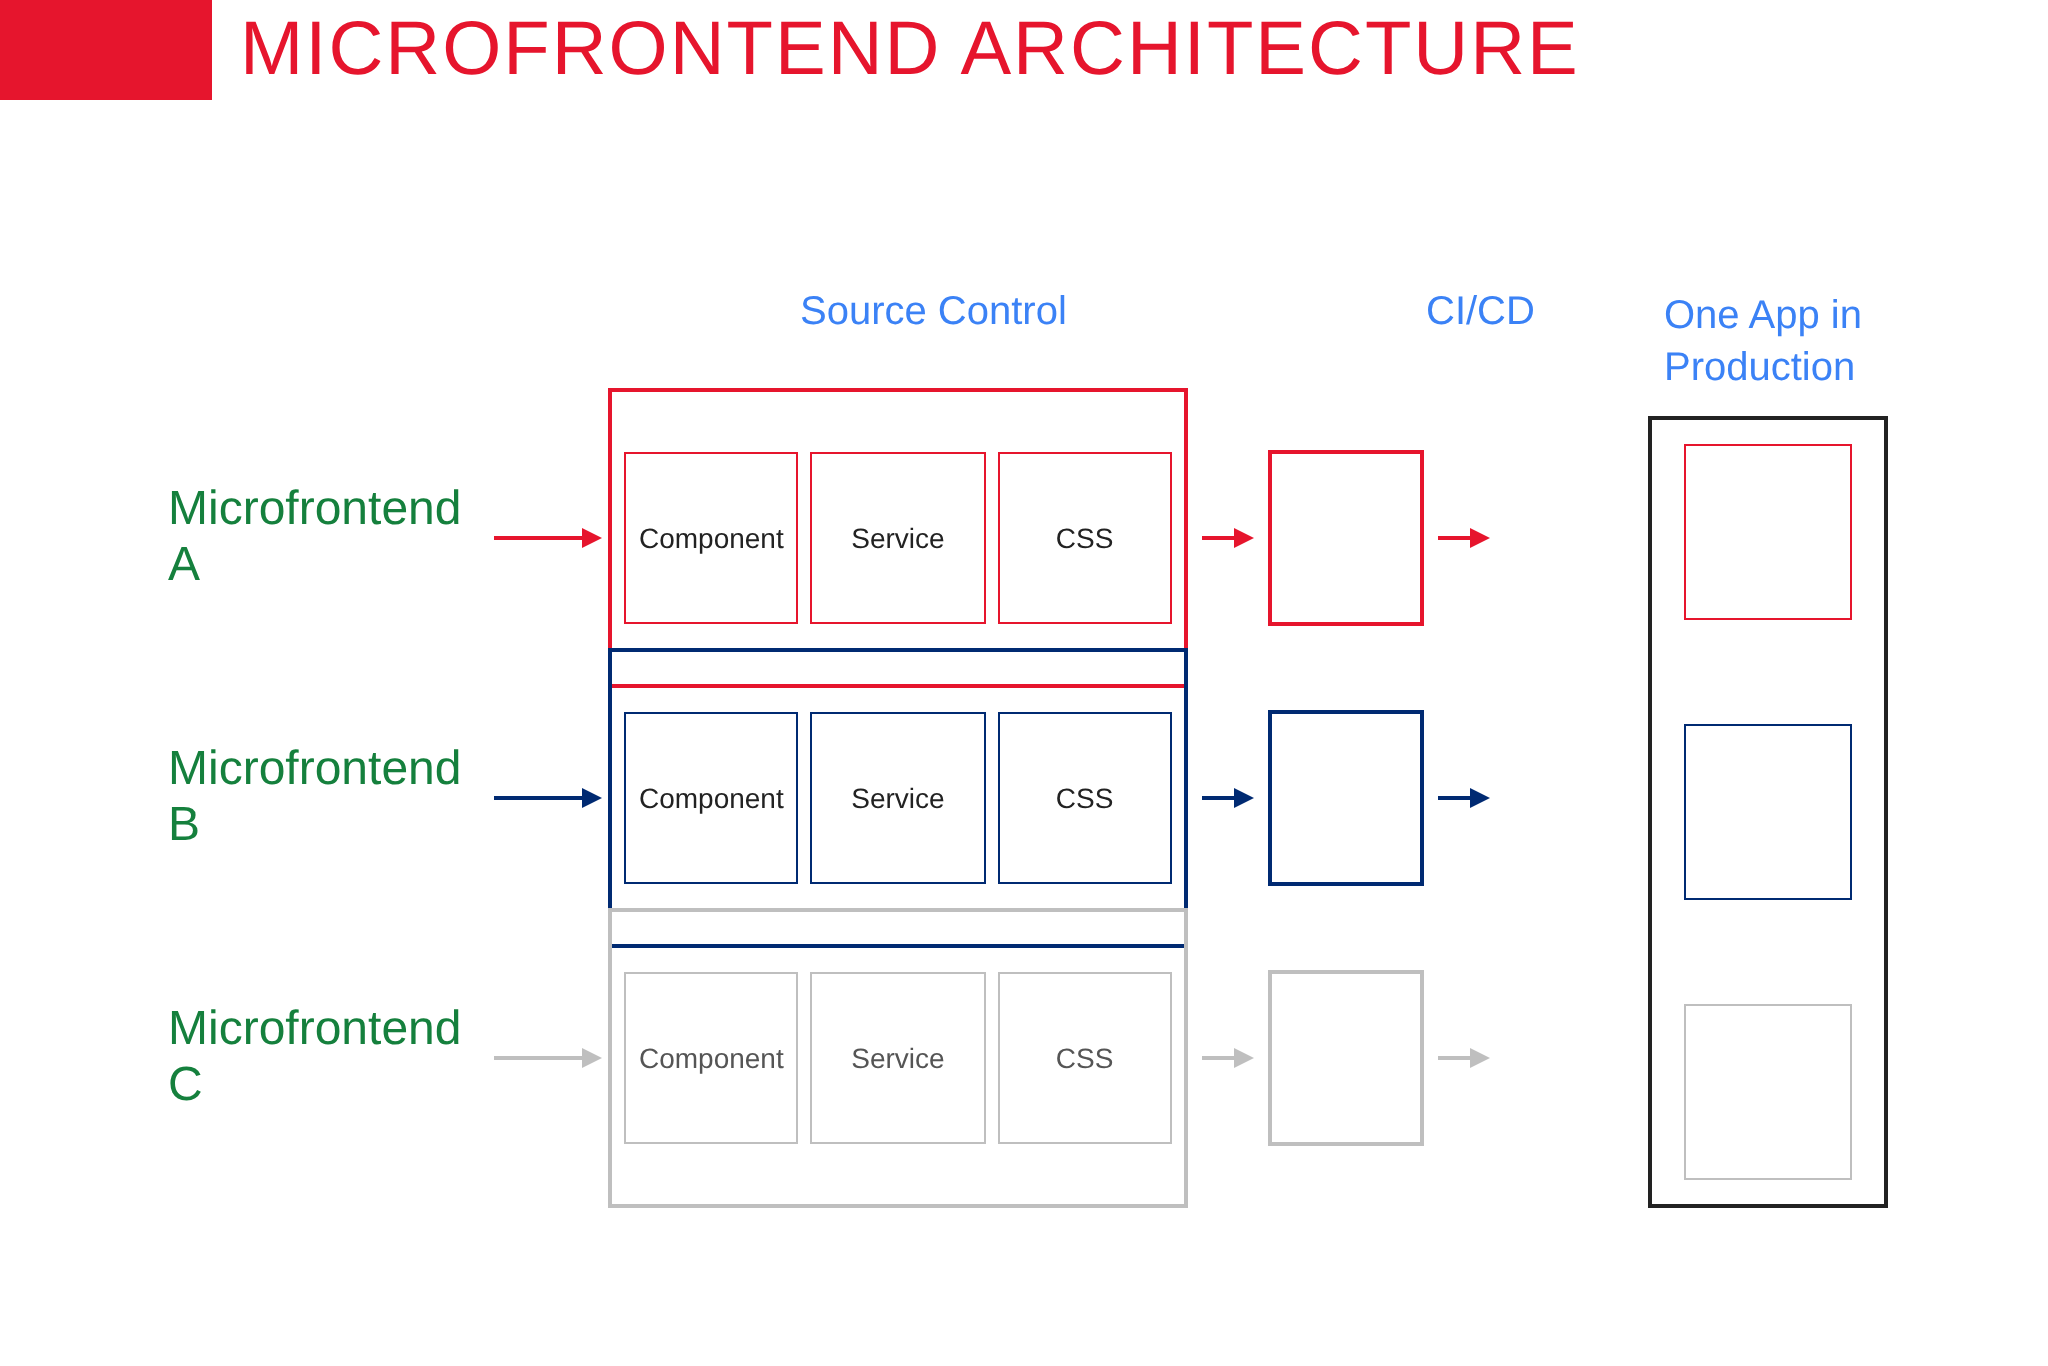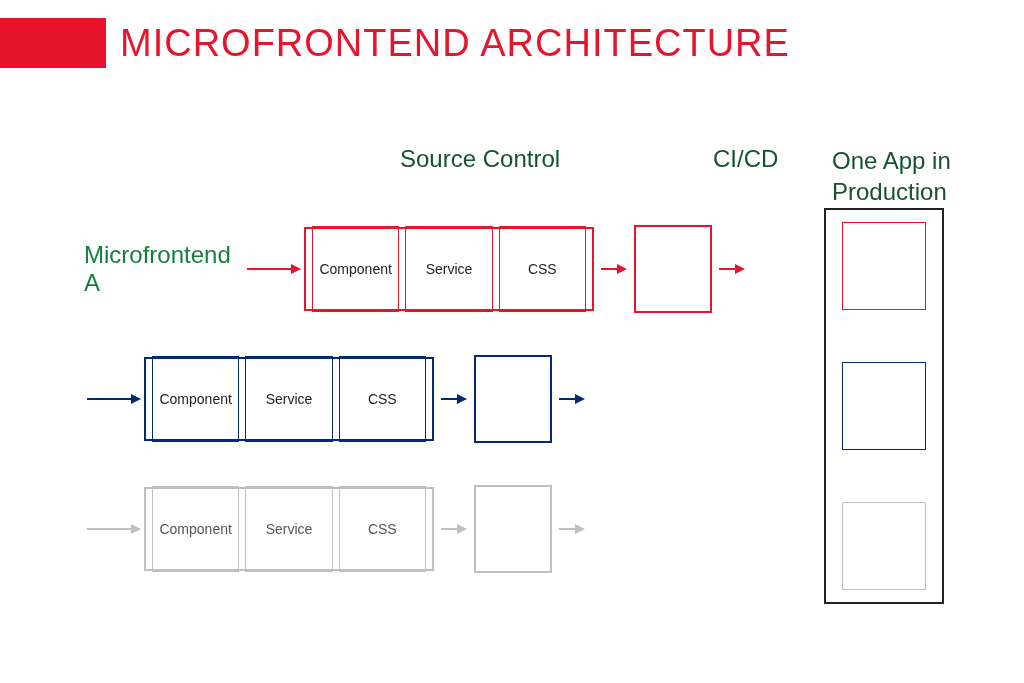--- a/index.html
+++ b/index.html
@@ -6,21 +6,20 @@
   body {
     width: 1024px;
     height: 683px;
     background: #ffffff;
     font-family: 'Helvetica Neue', Arial, sans-serif;
     position: relative;
   }
   .header {
     display: flex;
     align-items: center;
-    padding-top: 18px;
   }
   .accent-block {
     width: 106px;
     height: 50px;
     background: #e6152d;
   }
   .title {
     font-size: 38px;
     font-weight: 500;
     letter-spacing: 1px;
@@ -29,22 +28,22 @@
     font-stretch: condensed;
   }
   .column-labels {
     position: absolute;
     top: 145px;
     left: 0;
     width: 100%;
   }
   .col-label {
     position: absolute;
-    font-size: 24px;
-    color: #14532d;
+    font-size: 20px;
+    color: #3b82f6;
   }
   .diagram {
     position: absolute;
     top: 210px;
     left: 84px;
     width: 870px;
   }
   .row {
     display: flex;
     align-items: center;
@@ -58,21 +57,21 @@
   }
   .arrow {
     display: flex;
     align-items: center;
     justify-content: center;
     flex-shrink: 0;
   }
   .arrow svg { display: block; }
   .source-box {
     width: 290px;
-    height: 84px;
+    height: 150px;
     border: 2px solid;
     display: flex;
     align-items: center;
     justify-content: center;
     gap: 6px;
     padding: 0 6px;
   }
   .inner-box {
     flex: 1;
     height: 86px;
@@ -149,20 +148,21 @@
     <div class="ci-box red"></div>
     <div class="arrow" style="width:40px">
       <svg width="26" height="14">
           <line x1="0" y1="7" x2="16" y2="7" stroke="#e6152d" stroke-width="2"></line>
           <polygon points="16,2 26,7 16,12" fill="#e6152d"></polygon>
         </svg>
     </div>
   </div>
 
   <div class="row">
+    <div class="row-label">Microfrontend B</div>
     <div class="arrow" style="width:60px">
       <svg width="54" height="14">
           <line x1="0" y1="7" x2="44" y2="7" stroke="#002a72" stroke-width="2"></line>
           <polygon points="44,2 54,7 44,12" fill="#002a72"></polygon>
         </svg>
     </div>
     <div class="source-box blue">
       <div class="inner-box">Component</div>
       <div class="inner-box">Service</div>
       <div class="inner-box">CSS</div>
@@ -176,20 +176,21 @@
     <div class="ci-box blue"></div>
     <div class="arrow" style="width:40px">
       <svg width="26" height="14">
           <line x1="0" y1="7" x2="16" y2="7" stroke="#002a72" stroke-width="2"></line>
           <polygon points="16,2 26,7 16,12" fill="#002a72"></polygon>
         </svg>
     </div>
   </div>
 
   <div class="row">
+    <div class="row-label">Microfrontend C</div>
     <div class="arrow" style="width:60px">
       <svg width="54" height="14">
           <line x1="0" y1="7" x2="44" y2="7" stroke="#bfbfbf" stroke-width="2"></line>
           <polygon points="44,2 54,7 44,12" fill="#bfbfbf"></polygon>
         </svg>
     </div>
     <div class="source-box gray">
       <div class="inner-box">Component</div>
       <div class="inner-box">Service</div>
       <div class="inner-box">CSS</div>

